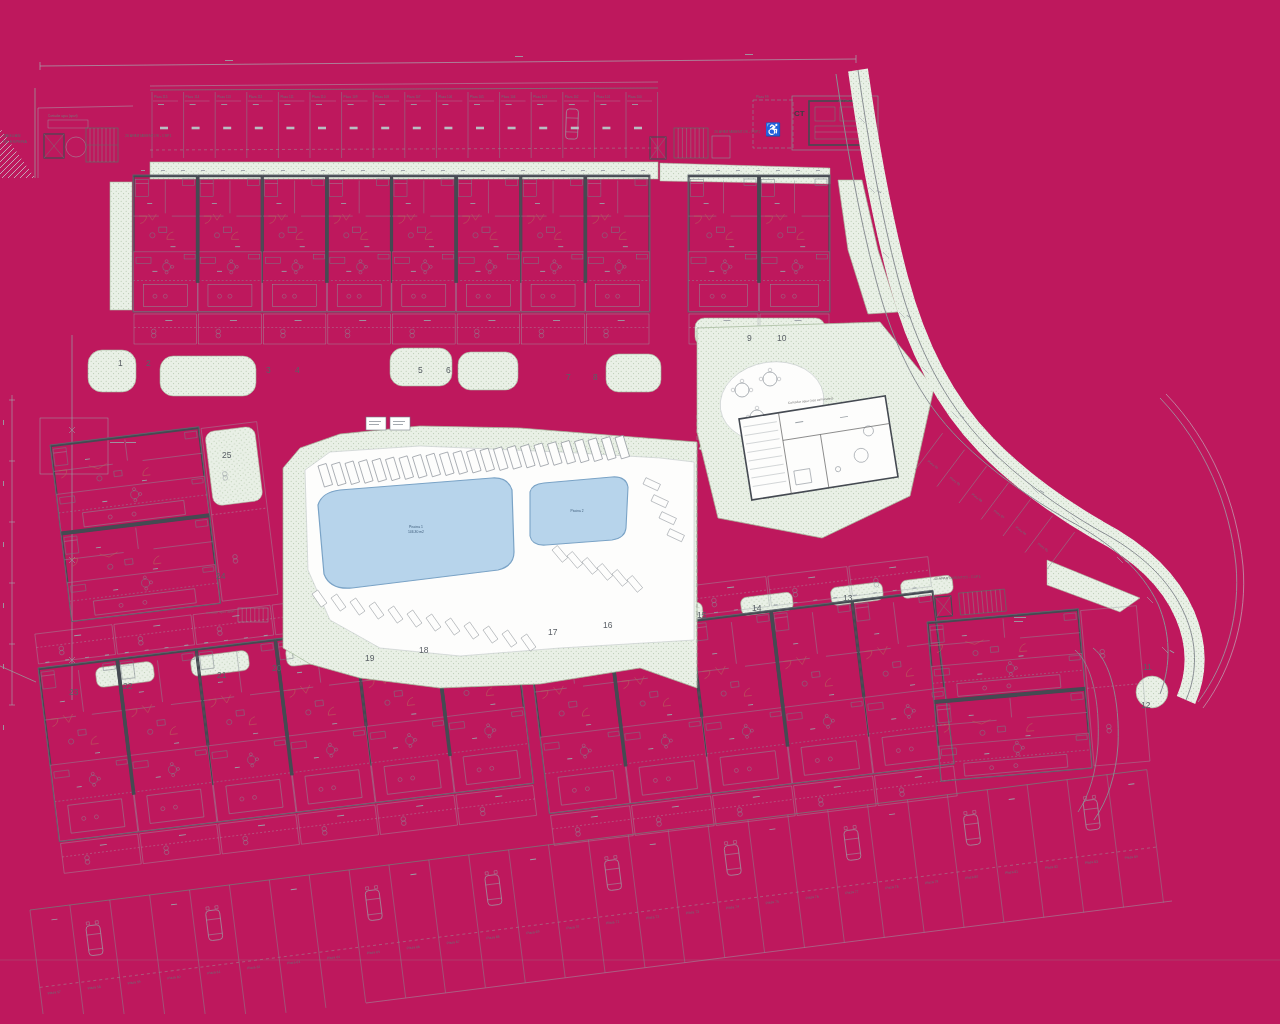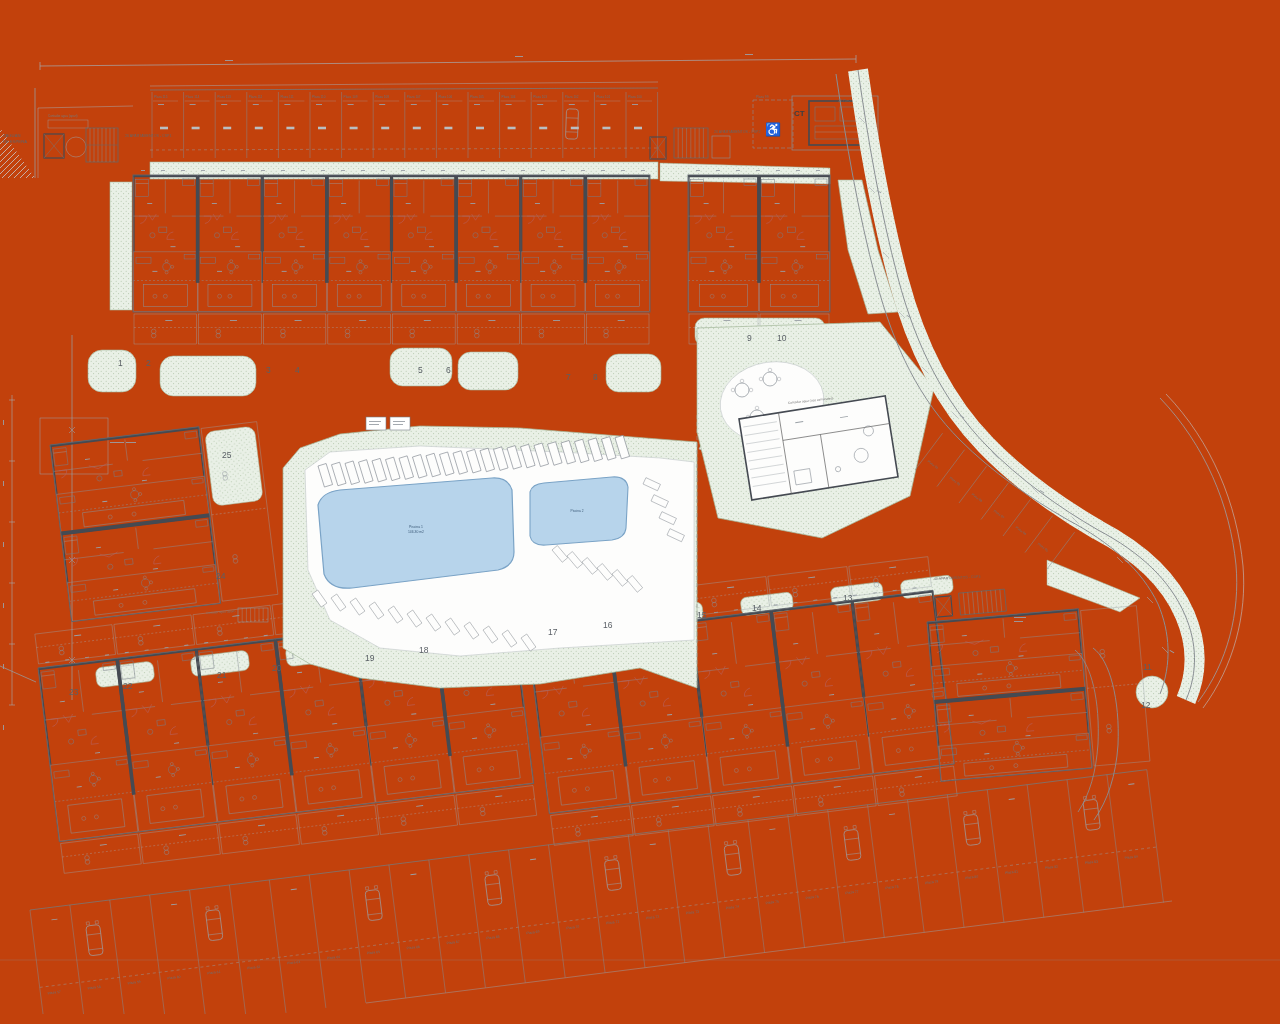--- a/index.html
+++ b/index.html
@@ -1,16 +1,16 @@
 <!DOCTYPE html>
 <html><head>
 <meta charset="utf-8">
 <style>
   html,body{margin:0;padding:0;background:#ffffff;}
-  .stage{position:relative;width:1280px;height:1024px;background:#c2410c;overflow:hidden;
+  .stage{position:relative;width:1280px;height:1024px;background:#be185d;overflow:hidden;
          font-family:"Liberation Sans", sans-serif;}
   svg{position:absolute;left:0;top:0;}
   .watermark{position:absolute;left:484px;top:490px;width:460px;height:44px;
              font-family:"Liberation Sans", sans-serif;font-size:31px;font-weight:600;
              letter-spacing:3px;color:rgba(214,229,242,0.85);
              text-shadow:0 0 1px rgba(190,210,228,0.5);white-space:nowrap;pointer-events:none;}
   .scanline{position:absolute;left:0;top:959px;width:1280px;height:2px;background:rgba(140,140,145,0.14);}
 </style>
 </head>
 <body>

